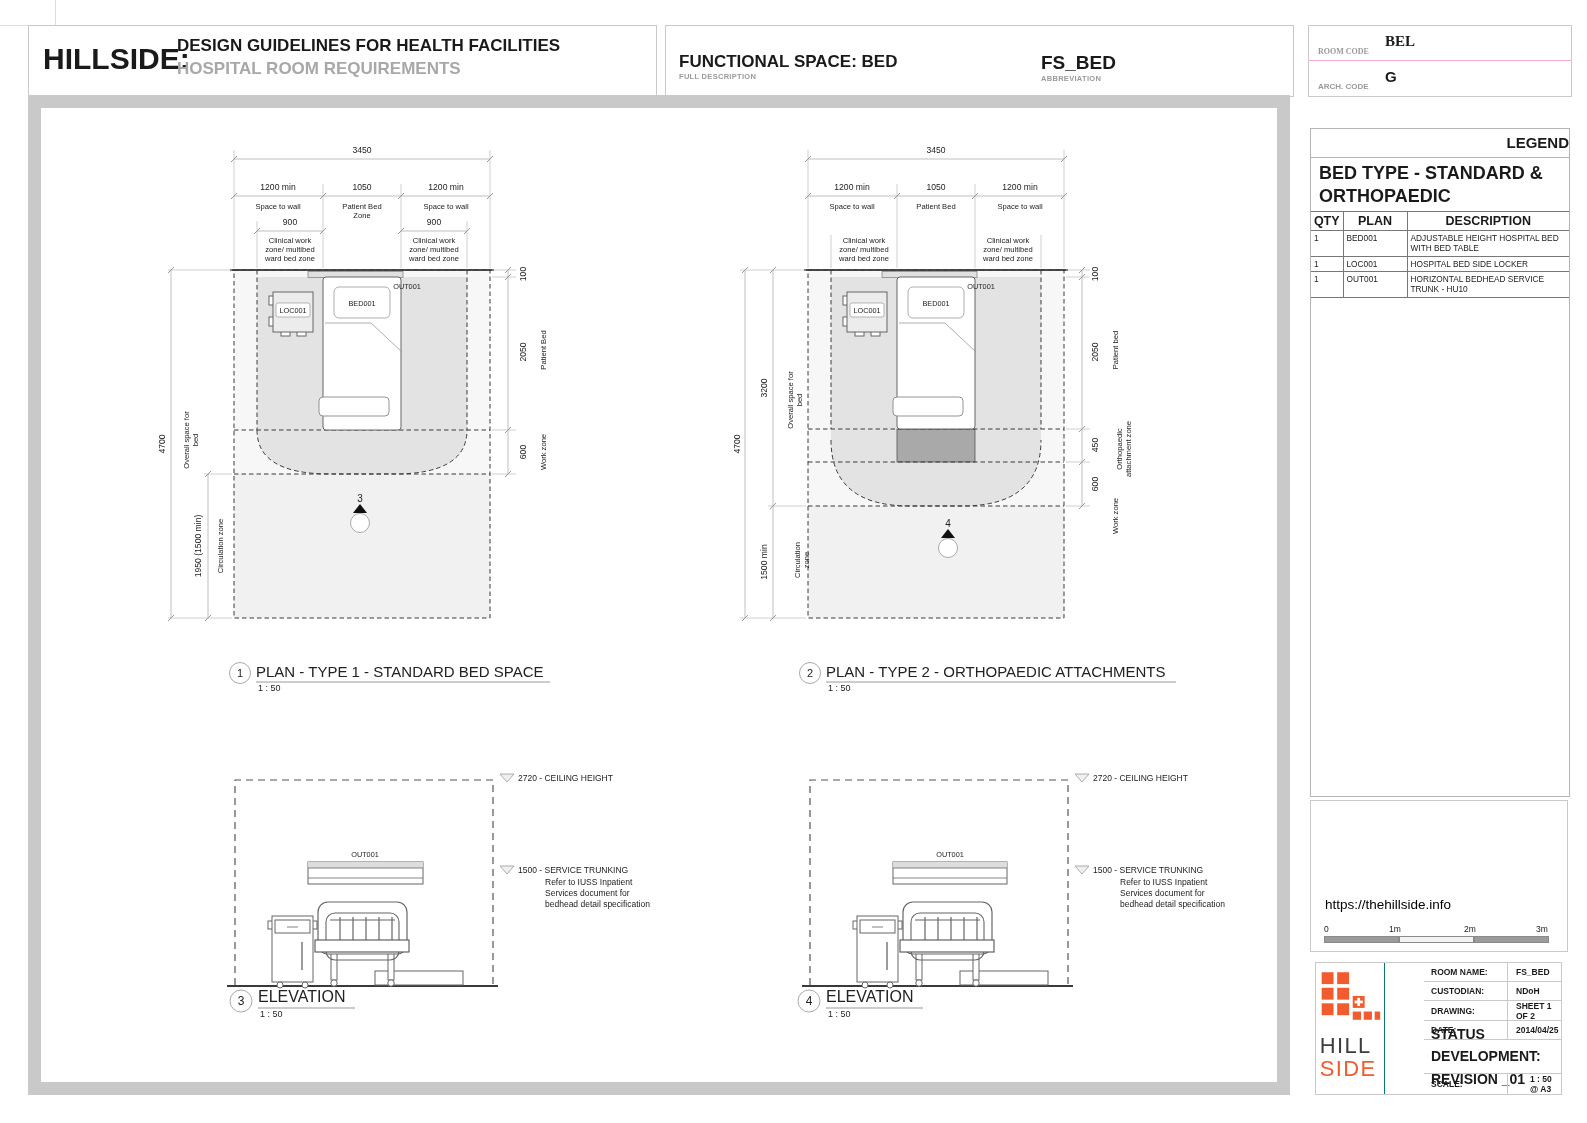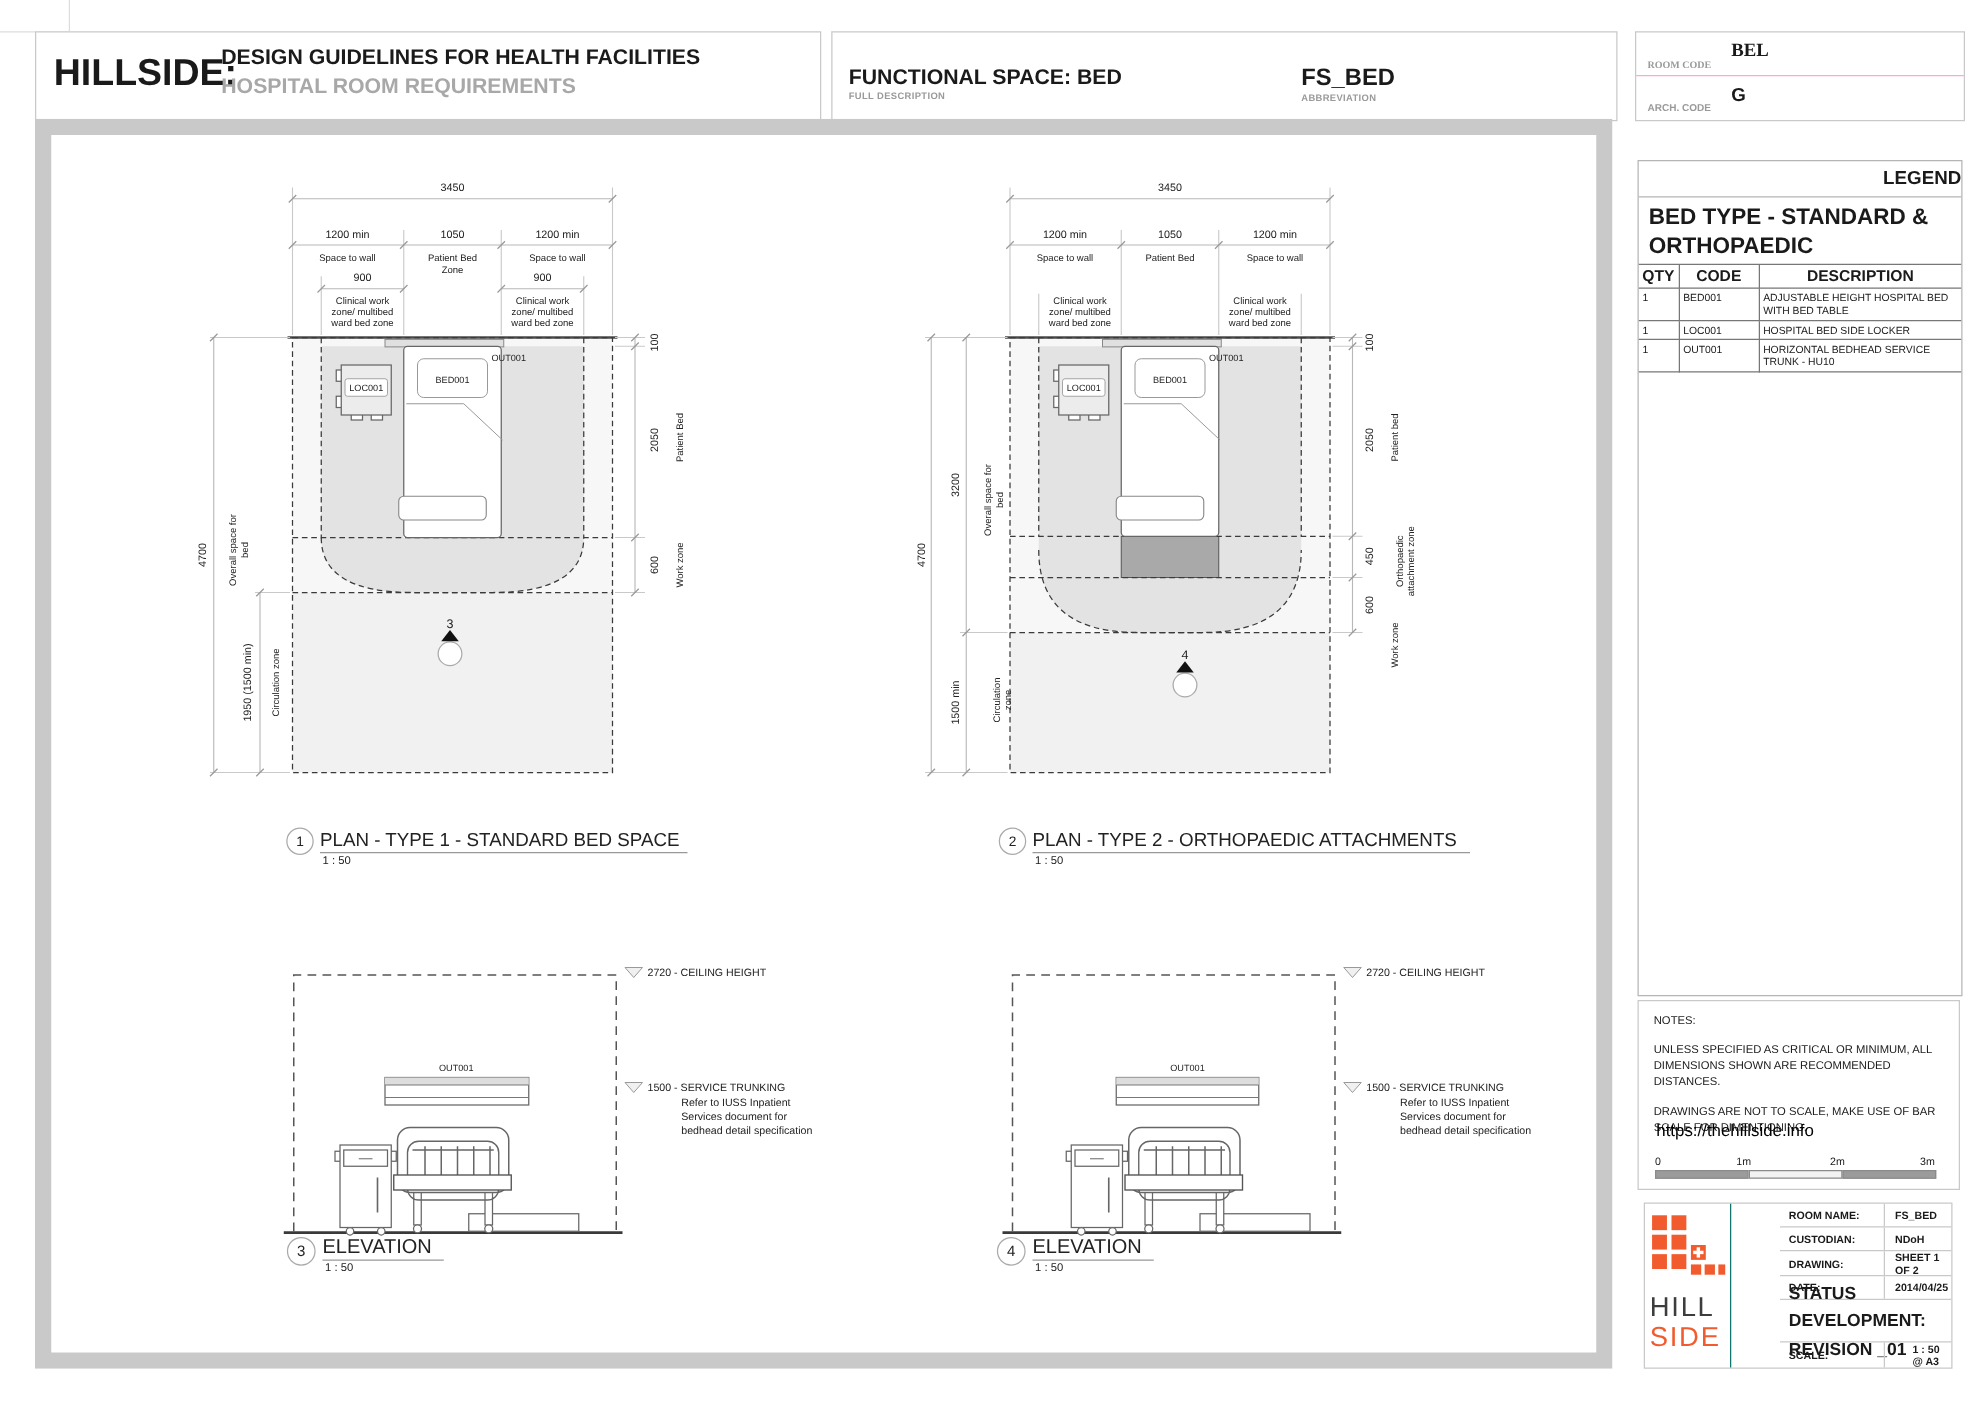--- a/index.html
+++ b/index.html
@@ -345,21 +345,21 @@
   <div class="lg-sub">BED TYPE - STANDARD &amp; ORTHOPAEDIC</div>
   <table class="lg">
     <colgroup>
         <col style="width:32px">
         <col style="width:64px">
         <col>
       </colgroup>
     <thead>
       <tr>
         <th>QTY</th>
-        <th>CODE</th>
+        <th>PLAN</th>
         <th>DESCRIPTION</th>
       </tr>
     </thead>
     <tbody>
       <tr>
         <td>1</td>
         <td>BED001</td>
         <td>ADJUSTABLE HEIGHT HOSPITAL BED WITH BED TABLE</td>
       </tr>
       <tr>
@@ -370,25 +370,20 @@
       <tr>
         <td>1</td>
         <td>OUT001</td>
         <td>HORIZONTAL BEDHEAD SERVICE TRUNK - HU10</td>
       </tr>
     </tbody>
   </table>
 </div>
 
 <div class="abs" style="left:1310px;top:800px;width:258px;height:152px;border:1px solid #c9c9c9;background:#fff;box-sizing:border-box;">
-  <div style="padding:10px 12px 0 12px;">
-    <p class="notes-h">NOTES:</p>
-    <p class="notes-p">UNLESS SPECIFIED AS CRITICAL OR MINIMUM, ALL DIMENSIONS SHOWN ARE RECOMMENDED DISTANCES.</p>
-    <p class="notes-p">DRAWINGS ARE NOT TO SCALE, MAKE USE OF BAR SCALE FOR DIMENTIONING.</p>
-  </div>
   <a class="abs url" href="#" style="left:14px;top:96px;">https://thehillside.info</a>
   <div class="abs" style="left:13px;top:123px;width:232px;height:22px;">
     <span class="bs-lab" style="left:0;">0</span>
     <span class="bs-lab" style="left:65px;">1m</span>
     <span class="bs-lab" style="left:140px;">2m</span>
     <span class="bs-lab" style="left:212px;">3m</span>
     <div class="bs-seg" style="left:0;background:#9b9b9b;"></div>
     <div class="bs-seg" style="left:75px;background:#f2f2f2;"></div>
     <div class="bs-seg" style="left:150px;background:#9b9b9b;"></div>
   </div>

